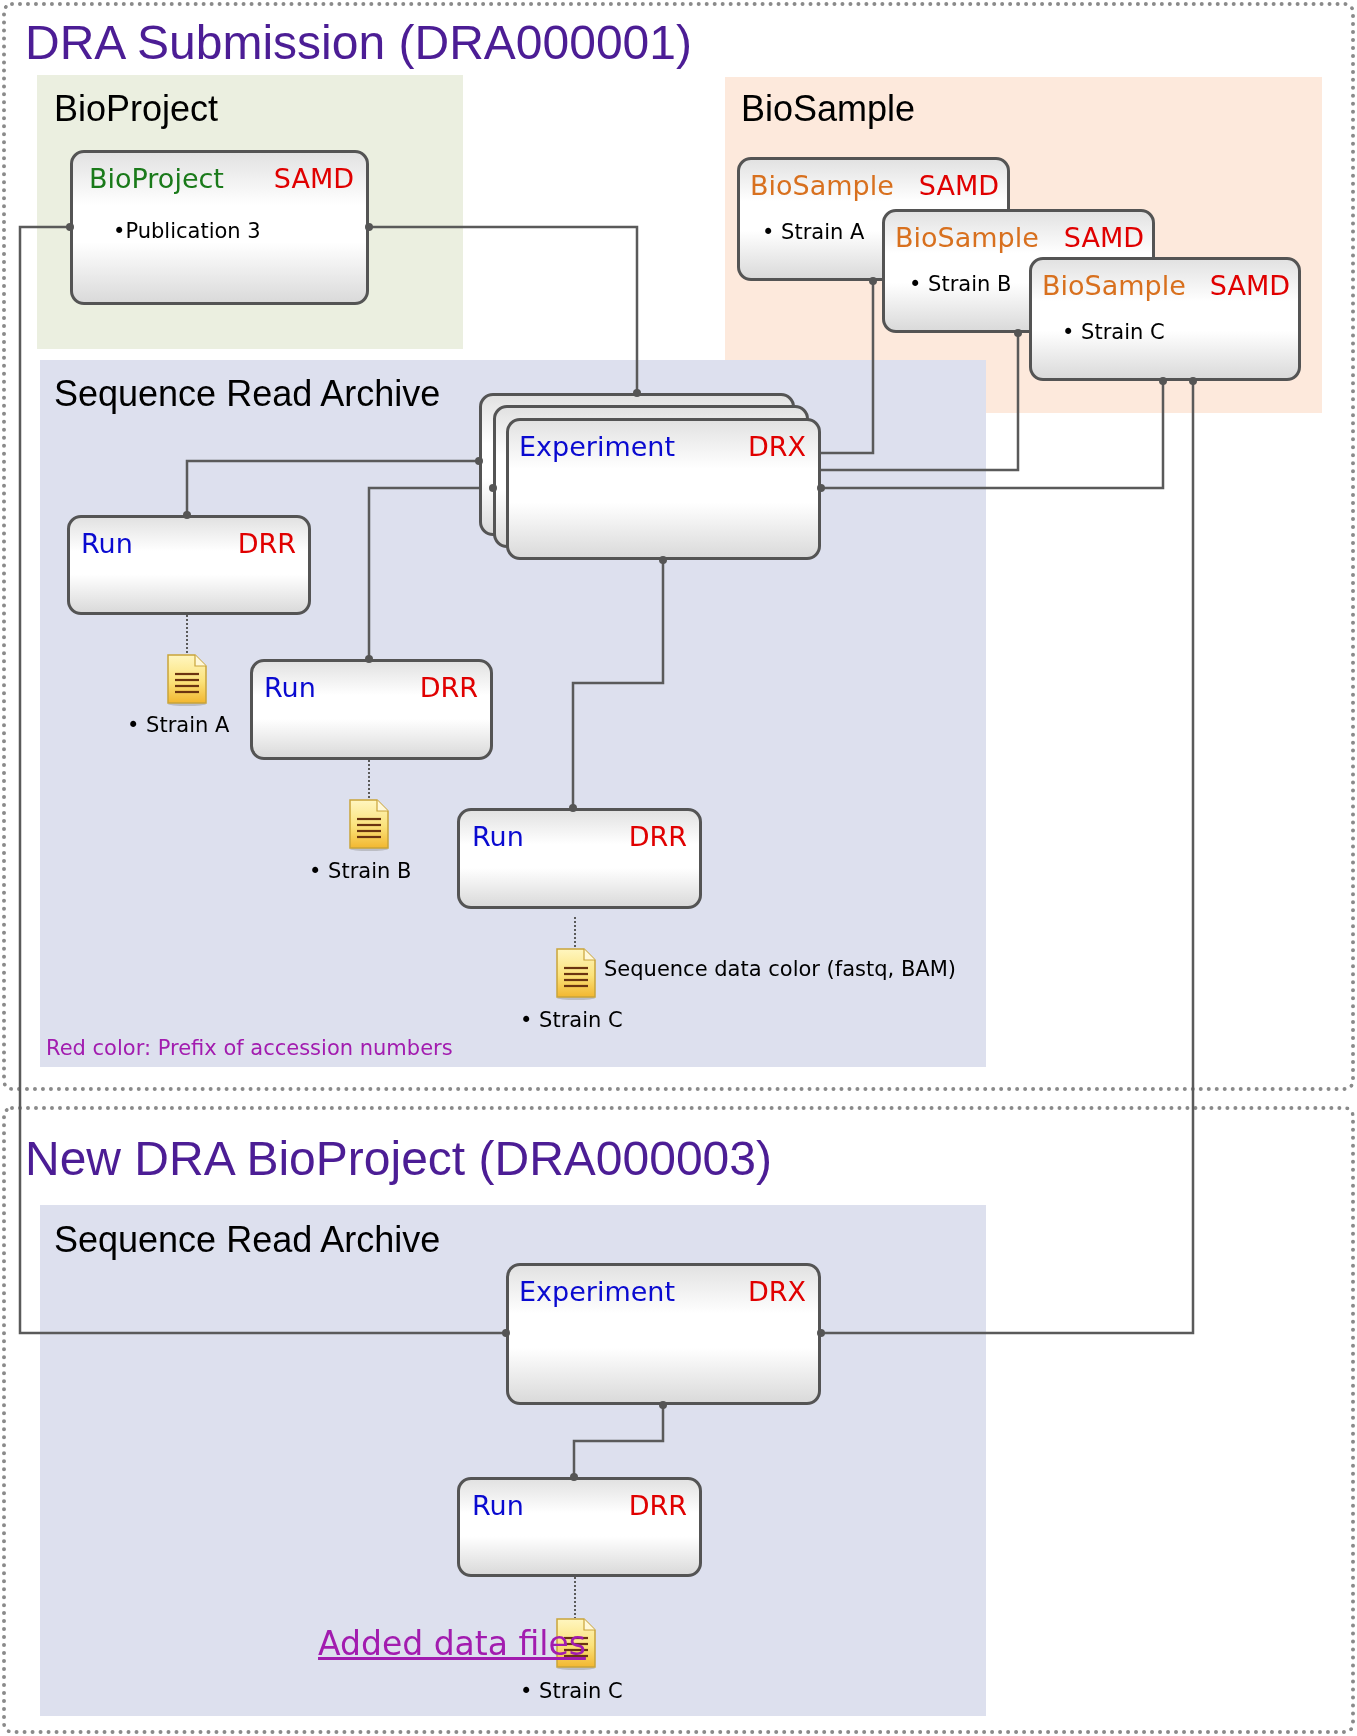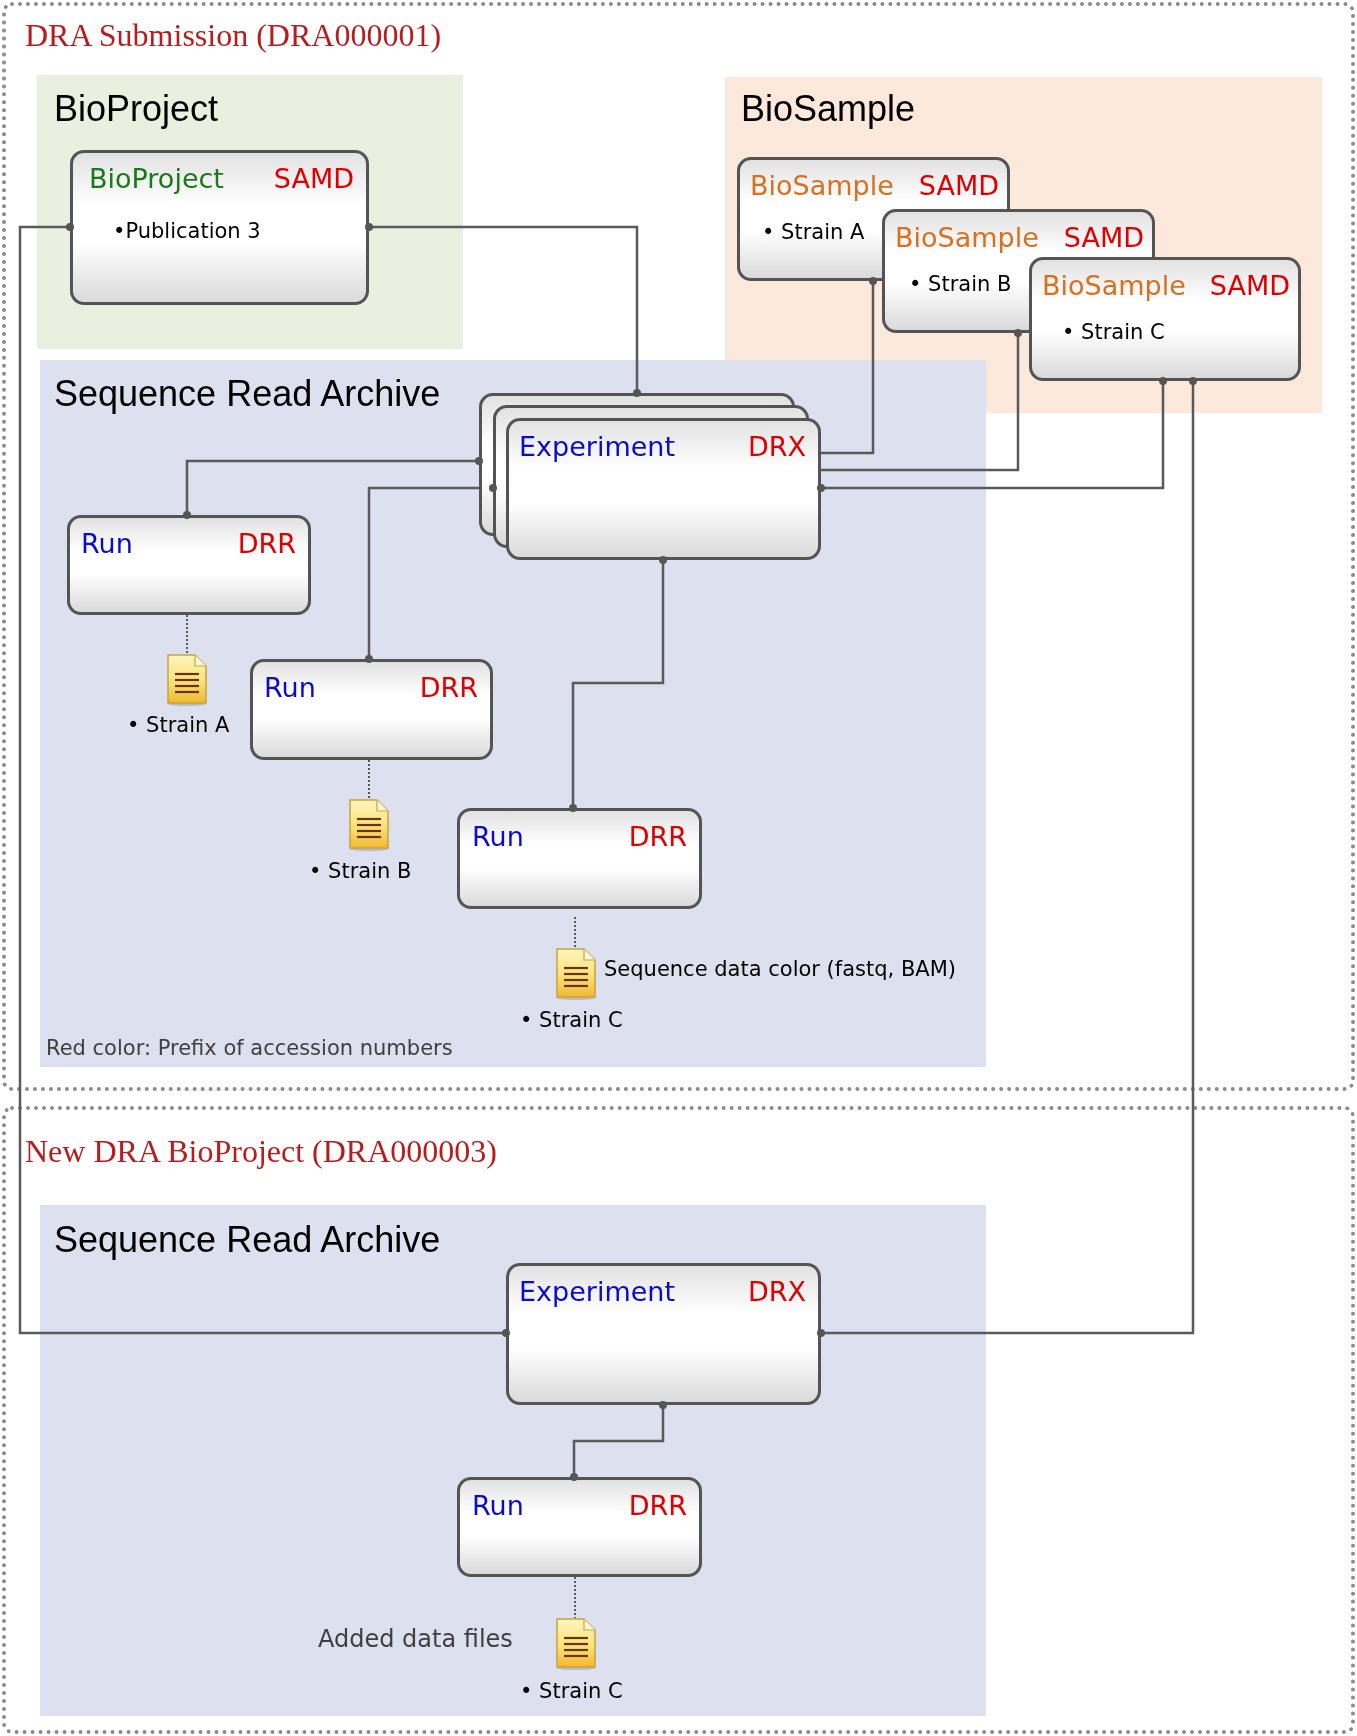--- a/index.html
+++ b/index.html
@@ -1,34 +1,34 @@
 <!DOCTYPE html>
 <html><head>
 <meta charset="utf-8">
 <style>
   html, body { margin:0; padding:0; background:#ffffff; }
   body { width:1357px; height:1736px; position:relative; overflow:hidden; font-family:"DejaVu Sans", sans-serif; }
   .submission { position:absolute; border:4px dotted #8a8a8a; border-radius:10px; box-sizing:border-box; }
-  .sub-title { position:absolute; font-family:Liberation Serif, serif; font-size:32px; color:#b91c1c; white-space:nowrap; line-height:1; }
+  .sub-title { position:absolute; font-family:Liberation Sans, sans-serif; font-size:48px; color:#4c1d95; white-space:nowrap; line-height:1; }
   .region { position:absolute; }
   .region-title { position:absolute; font-family:"Liberation Sans", sans-serif; font-size:36px; color:#000; white-space:nowrap; line-height:1; }
   .bp-bg { background:#ebefe0; }
   .bs-bg { background:#fde9dc; }
   .sra-bg { background:#dde0ee; }
   .node { position:absolute; box-sizing:border-box; border:3px solid #545454; border-radius:14px;
           background:linear-gradient(to bottom, #e2e2e2 0%, #ffffff 35%, #ffffff 60%, #dadada 100%); }
   .node .nlabel { position:absolute; left:16px; top:12px; font-size:27px; white-space:nowrap; line-height:1; }
   .node .nprefix { position:absolute; right:12px; top:12px; font-size:27px; color:#e00000; white-space:nowrap; line-height:1; }
   .node .nitem { position:absolute; left:28px; font-size:21px; color:#000; white-space:nowrap; line-height:1; }
   .blue { color:#0a0ad0; }
   .green { color:#1a7a1a; }
   .orange { color:#d8701e; }
   .file-icon { position:absolute; width:42px; height:52px; }
   .caption { position:absolute; font-size:21px; color:#000; white-space:nowrap; line-height:1; }
-  .red-caption { position:absolute; color:#404040; white-space:nowrap; line-height:1; }
+  .red-caption { position:absolute; color:#a21caf; white-space:nowrap; line-height:1; }
   svg.wires { position:absolute; left:0; top:0; pointer-events:none; }
 </style>
 </head>
 <body>
 
 <div class="submission" style="left:2px; top:2px; width:1353px; height:1089px;"></div>
 <div class="sub-title" style="left:25px; top:19px;">DRA Submission (DRA000001)</div>
 
 <div class="region bp-bg" style="left:37px; top:75px; width:426px; height:274px;"></div>
 <div class="region-title" style="left:54px; top:91px;">BioProject</div>
@@ -178,21 +178,21 @@
   <ellipse cx="21" cy="50" rx="19" ry="2" fill="#9a9a9a" opacity="0.5"></ellipse>
   <path d="M2,1 L29,1 L40,12 L40,49 L2,49 Z" fill="url(#fg)" stroke="#c9a43a" stroke-width="1.5"></path>
   <path d="M29,1 L29,12 L40,12" fill="#fff8d8" stroke="#c9a43a" stroke-width="1.2"></path>
   <g stroke="#6b3410" stroke-width="2.2">
       <line x1="9" y1="20" x2="33" y2="20"></line>
       <line x1="9" y1="26" x2="33" y2="26"></line>
       <line x1="9" y1="32" x2="33" y2="32"></line>
       <line x1="9" y1="38" x2="33" y2="38"></line>
     </g>
 </svg>
-<span class="red-caption" style="left:318px; top:1627px; font-size:24px;">Added data files</span>
+<span class="red-caption" style="left:318px; top:1627px; font-size:33px;text-decoration:underline;">Added data files</span>
 <span class="caption" style="left:520px; top:1681px;">• Strain C</span>
 
 <svg class="wires" width="1357" height="1736">
   <g fill="#555555">
     <circle cx="70" cy="227" r="4"></circle>
     <circle cx="369" cy="227" r="4"></circle>
     <circle cx="637" cy="393" r="4"></circle>
     <circle cx="479" cy="461" r="4"></circle>
     <circle cx="493" cy="488" r="4"></circle>
     <circle cx="821" cy="488" r="4"></circle>

